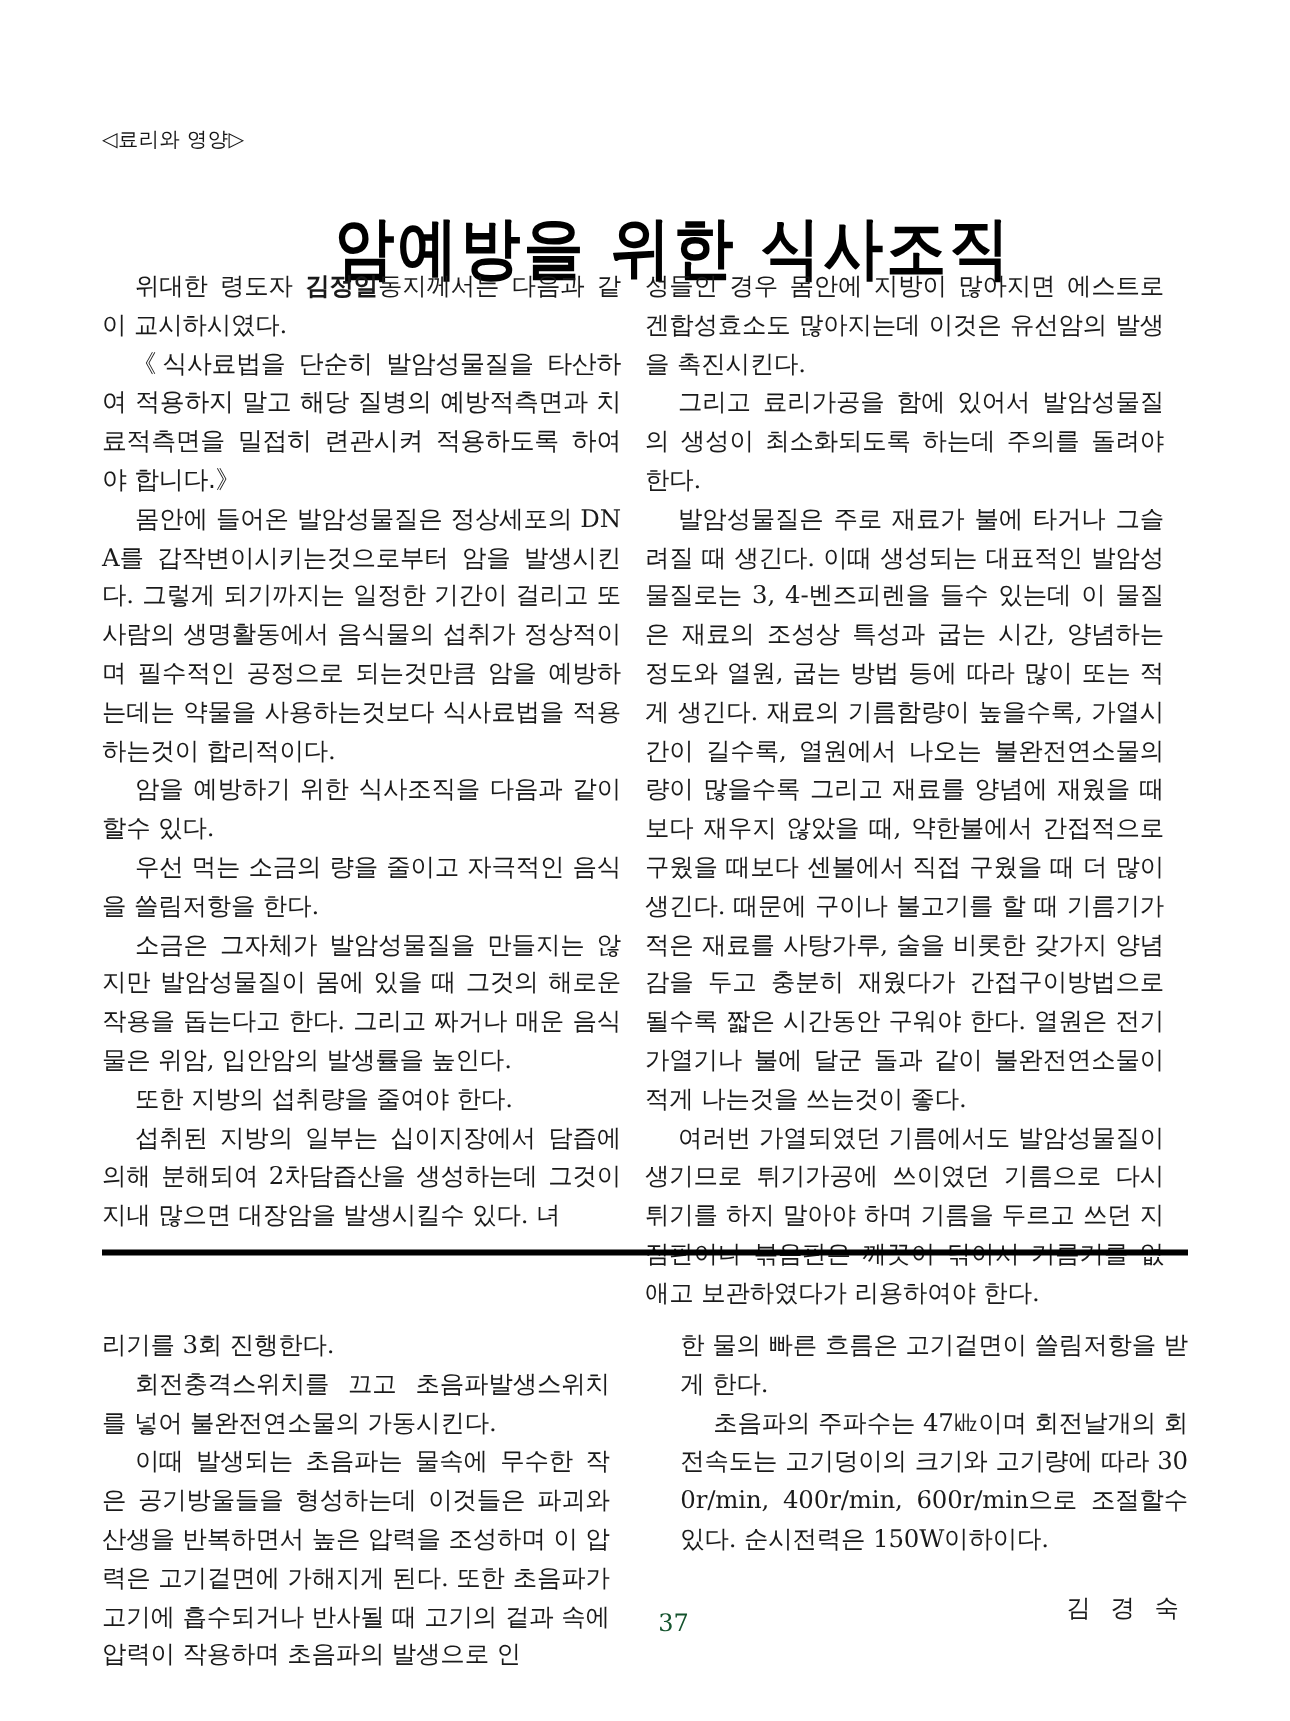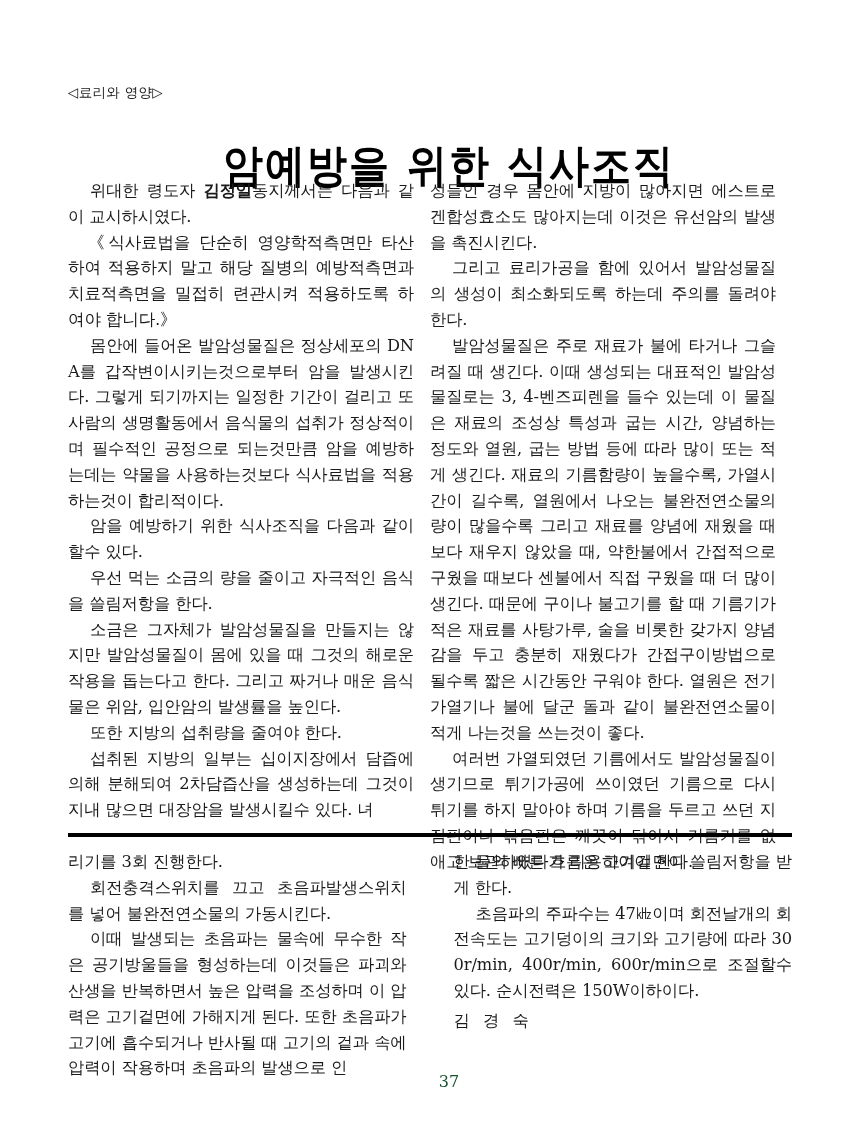--- a/index.html
+++ b/index.html
@@ -96,28 +96,28 @@
     top: 833px;
     width: 724px;
     height: 4px;
     background: #000000;
   }
 
   
   .lower-area {
     position: absolute;
     left: 68px;
-    top: 849px;
+    top: 884px;
     width: 724px;
     display: flex;
     gap: 47px;
   }
   .byline {
-    margin: 4px 0 0 0;
-    text-align: left;
+    margin: 20px 0 0 0;
+    text-align: right;
     font-size: 16.3px;
     line-height: 25.8px;
     letter-spacing: 4px;
     padding-right: 2px;
   }
 
   
   .folio {
     position: absolute;
     left: 0;
@@ -135,21 +135,21 @@
 
   <div class="running-head">◁료리와 영양▷</div>
 
   <h1 class="article-title">암예방을 위한 식사조직</h1>
 
   <div class="body-area">
 
     <div class="col">
       <p class="para"><span>위대한 령도자 </span><span class="bold-name">김정일</span><span>동지께서는 다음과 같이 교시하시였다.</span></p>
 
-      <p class="quote">《식사료법을 단순히 영양학적측면만 타산하여 적용하지 말고 해당 질병의 예방적측면과 치료적측면을 밀접히 련관시켜 적용하도록 하여야 합니다.》</p>
+      <p class="quote">《식사료법을 단순히 발암성물질을 타산하여 적용하지 말고 해당 질병의 예방적측면과 치료적측면을 밀접히 련관시켜 적용하도록 하여야 합니다.》</p>
 
       <p class="para">몸안에 들어온 발암성물질은 정상세포의 DNA를 갑작변이시키는것으로부터 암을 발생시킨다. 그렇게 되기까지는 일정한 기간이 걸리고 또 사람의 생명활동에서 음식물의 섭취가 정상적이며 필수적인 공정으로 되는것만큼 암을 예방하는데는 약물을 사용하는것보다 식사료법을 적용하는것이 합리적이다.</p>
       <p class="para">암을 예방하기 위한 식사조직을 다음과 같이 할수 있다.</p>
       <p class="para">우선 먹는 소금의 량을 줄이고 자극적인 음식을 쓸림저항을 한다.</p>
       <p class="para">소금은 그자체가 발암성물질을 만들지는 않지만 발암성물질이 몸에 있을 때 그것의 해로운 작용을 돕는다고 한다. 그리고 짜거나 매운 음식물은 위암, 입안암의 발생률을 높인다.</p>
       <p class="para">또한 지방의 섭취량을 줄여야 한다.</p>
       <p class="para">섭취된 지방의 일부는 십이지장에서 담즙에 의해 분해되여 2차담즙산을 생성하는데 그것이 지내 많으면 대장암을 발생시킬수 있다. 녀</p>
     </div>
 
     <div class="col">

